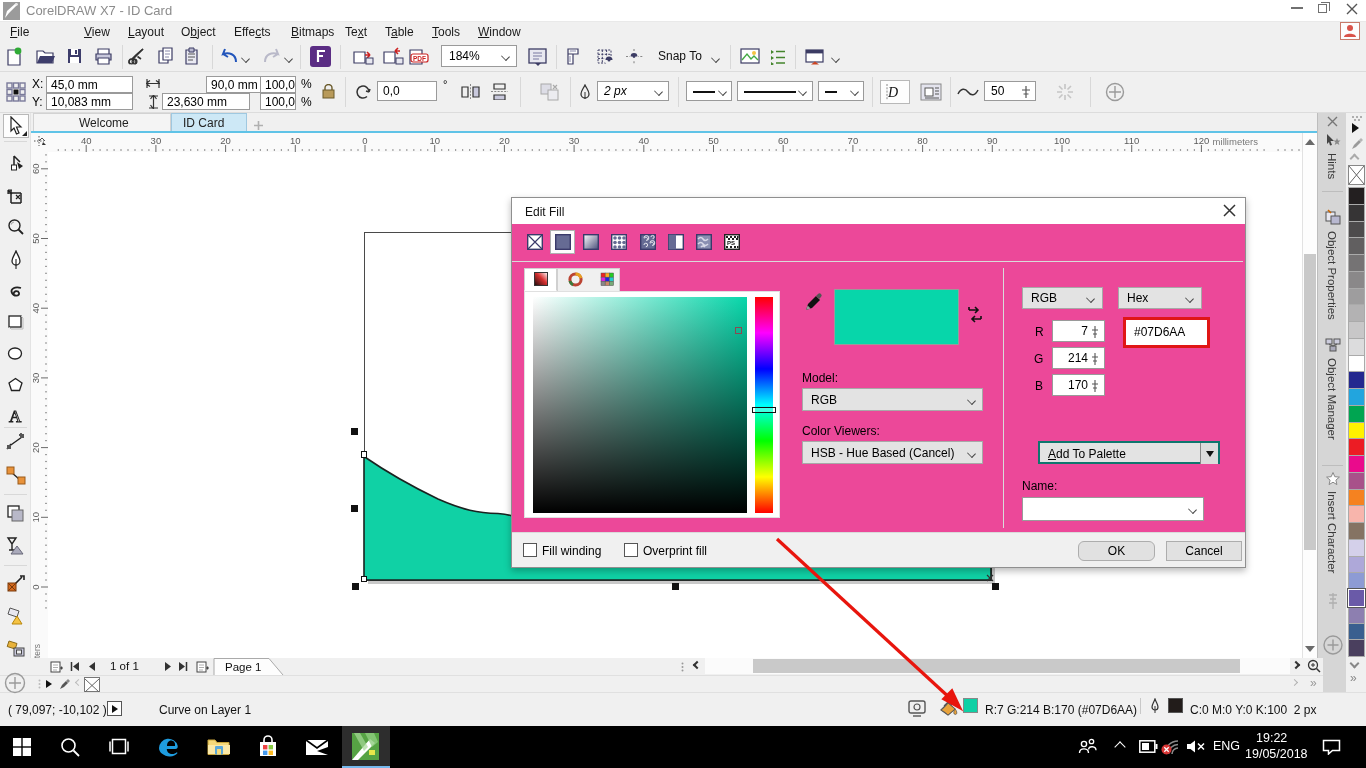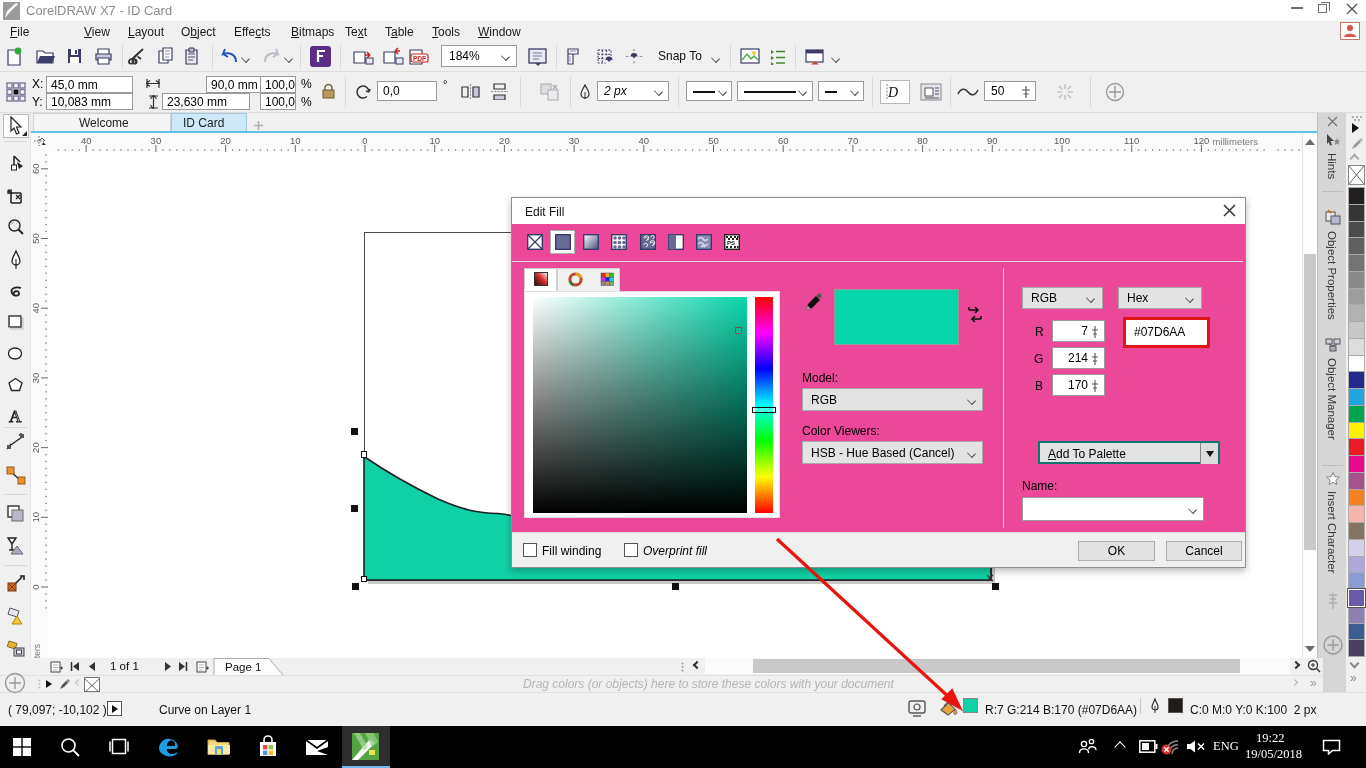--- a/index.html
+++ b/index.html
@@ -848,21 +848,20 @@
   <svg class="ab" style="left:58px;top:2px" width="13" height="13">
       <path d="M2,11 L4,7 L8,3 L10,5 L6,9 Z" fill="#555"></path>
       <path d="M8,3 L10,1 l2,2 -2,2" fill="#888"></path>
     </svg>
   <div class="ab" style="left:74px;top:4px;width:8px;height:8px;opacity:0.5;">
       <div style="width:5px;height:5px;border-left:1.6px solid #888;border-bottom:1.6px solid #888;transform:rotate(45deg);margin-left:2px;"></div>
     </div>
   <div class="ab" style="left:84px;top:1px;width:16px;height:15px;background:#fff;border:1px solid #777;"><svg width="14" height="13">
         <path d="M0,0 L14,13 M14,0 L0,13" stroke="#666" stroke-width="1"></path>
       </svg></div>
-  <span class="ab" style="left:523px;top:1px;font-size:12px;font-style:italic;color:#b5b5b5;">Drag colors (or objects) here to store these colors with your document</span>
   <div class="ab" style="left:1292px;top:4px;width:8px;height:8px;opacity:0.6;">
       <div style="width:5px;height:5px;border-right:1.6px solid #888;border-top:1.6px solid #888;transform:rotate(45deg);"></div>
     </div>
   <span class="ab" style="left:1310px;top:0px;font-size:12px;color:#999;">»</span>
 </div>
 <div class="ab" id="statusbar" style="left:0;top:692px;width:1366px;height:34px;background:#f0f0f0;border-top:1px solid #e0e0e0;font-size:12px;color:#111;">
   <span class="ab" style="left:8px;top:10px;">( 79,097; -10,102 )</span>
   <div class="ab" style="left:107px;top:8px;width:15px;height:15px;border:1px solid #555;background:#fff;">
       <div class="ab" style="left:4px;top:3px;width:0;height:0;border-top:4px solid transparent;border-bottom:4px solid transparent;border-left:6px solid #111;"></div>
     </div>
@@ -881,21 +880,21 @@
   <div class="ab" style="left:963px;top:5px;width:15px;height:15px;background:#0fd0a5;border:1px solid #888;"></div>
   <span class="ab" style="left:985px;top:10px;">R:7 G:214 B:170 (#07D6AA)</span>
   <div class="sep" style="left:1140px;top:5px;height:16px;background:#c8c8c8;"></div>
   <svg class="ab" style="left:1148px;top:5px" width="14" height="17">
       <path d="M7,1 C8.5,5 10,6.5 10,9 a3,3 0 1 1 -6,0 C4,6.5 5.5,5 7,1 z" fill="none" stroke="#333" stroke-width="1.2"></path>
       <path d="M7,8 v7" stroke="#333" stroke-width="1"></path>
     </svg>
   <div class="ab" style="left:1168px;top:5px;width:15px;height:15px;background:#221c1a;border:1px solid #555;"></div>
   <span class="ab" style="left:1190px;top:10px;">C:0 M:0 Y:0 K:100&nbsp;&nbsp;2 px</span>
 </div>
-<div class="ab" id="taskbar" style="left:0;top:726px;width:1366px;height:42px;background:#000;font-family:Liberation Serif, serif;">
+<div class="ab" id="taskbar" style="left:0;top:726px;width:1366px;height:42px;background:#000;">
   <svg class="ab" style="left:13px;top:12px" width="18" height="18">
       <g fill="#fff">
         <rect x="0" y="0" width="8.3" height="8.3"></rect>
         <rect x="9.7" y="0" width="8.3" height="8.3"></rect>
         <rect x="0" y="9.7" width="8.3" height="8.3"></rect>
         <rect x="9.7" y="9.7" width="8.3" height="8.3"></rect>
       </g>
     </svg>
   <svg class="ab" style="left:60px;top:11px" width="20" height="20">
       <circle cx="8.5" cy="8.5" r="6.5" fill="none" stroke="#fff" stroke-width="1.6"></circle>
@@ -1144,21 +1143,21 @@
     </div>
   <span class="ab" style="left:510px;top:281px;">Name:</span>
   <div class="fld" style="left:510px;top:299px;width:182px;height:24px;">
       <div class="chev" style="left:166px;top:8px;"></div>
     </div>
 
   <div class="ab" style="left:0;top:334px;width:733px;height:35px;background:#f0f0f0;border-top:1px solid #dadada;">
     <div class="cb" style="left:11px;top:10px;"></div>
       <span class="ab" style="left:30px;top:11px;">Fill winding</span>
     <div class="cb" style="left:112px;top:10px;"></div>
-      <span class="ab" style="left:131px;top:11px;font-style:italic;">Overprint fill</span>
-    <div class="btn" style="left:566px;top:8px;width:77px;height:20px;padding-top:2px;">OK</div>
+      <span class="ab" style="left:131px;top:11px;">Overprint fill</span>
+    <div class="btn" style="left:566px;top:8px;width:77px;height:20px;padding-top:2px;border-radius:6px;">OK</div>
     <div class="btn" style="left:654px;top:8px;width:76px;height:20px;padding-top:2px;">Cancel</div>
   </div>
 </div>
 <svg class="ab" id="redarrow" style="left:760px;top:525px;z-index:60;pointer-events:none" width="230" height="200">
     <path d="M17,14 L192,175" stroke="#e8150d" stroke-width="3.2"></path>
     <path d="M201,184 L183,174 L192,165 Z" fill="#e8150d" stroke="#e8150d" stroke-width="2"></path>
   </svg>
 
 </body></html>

